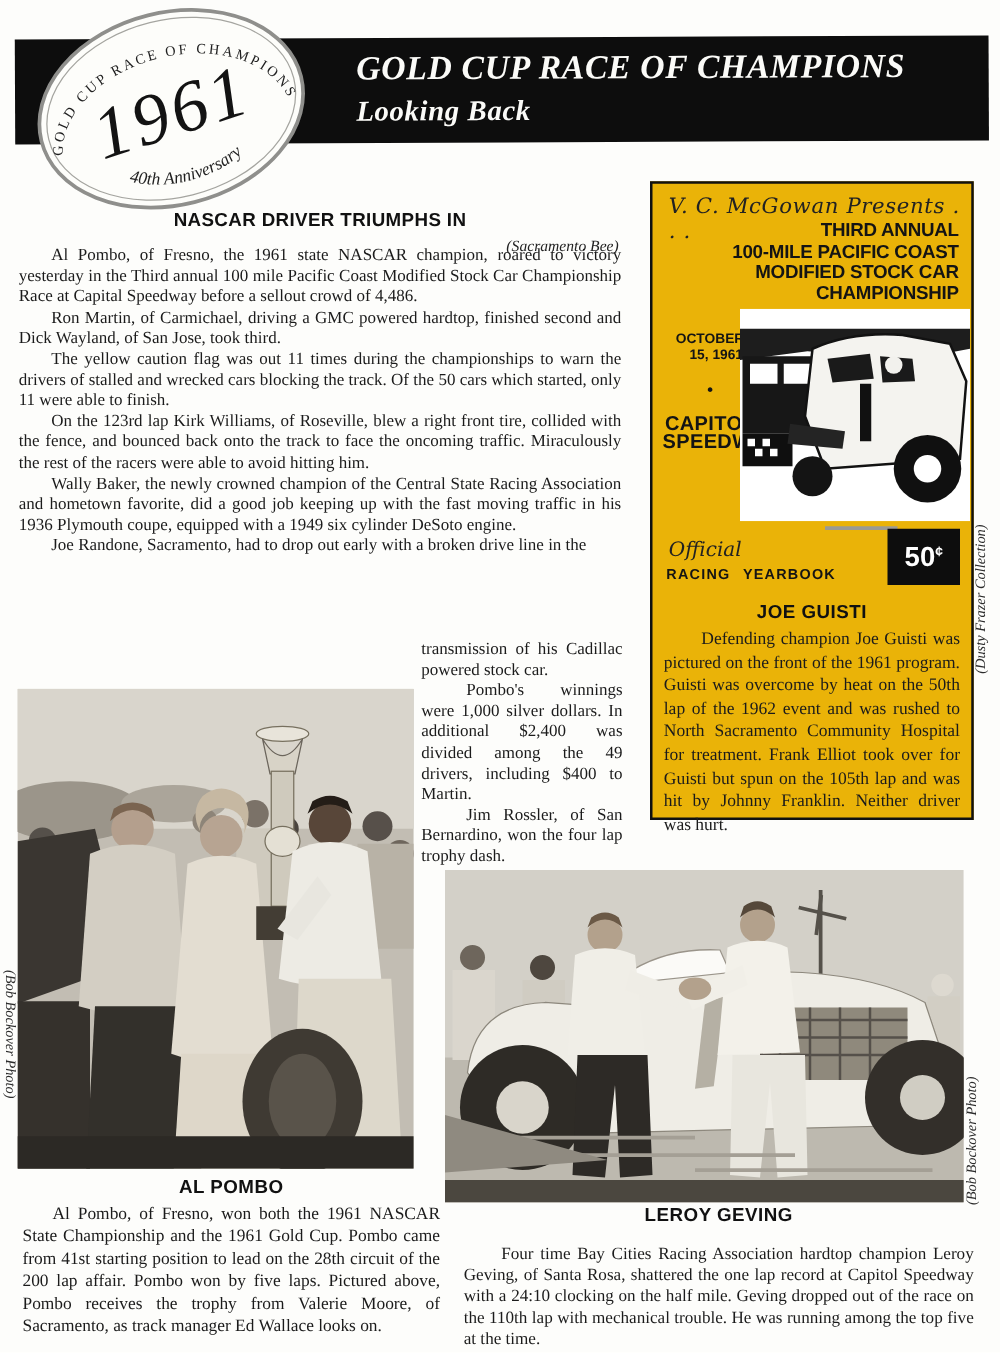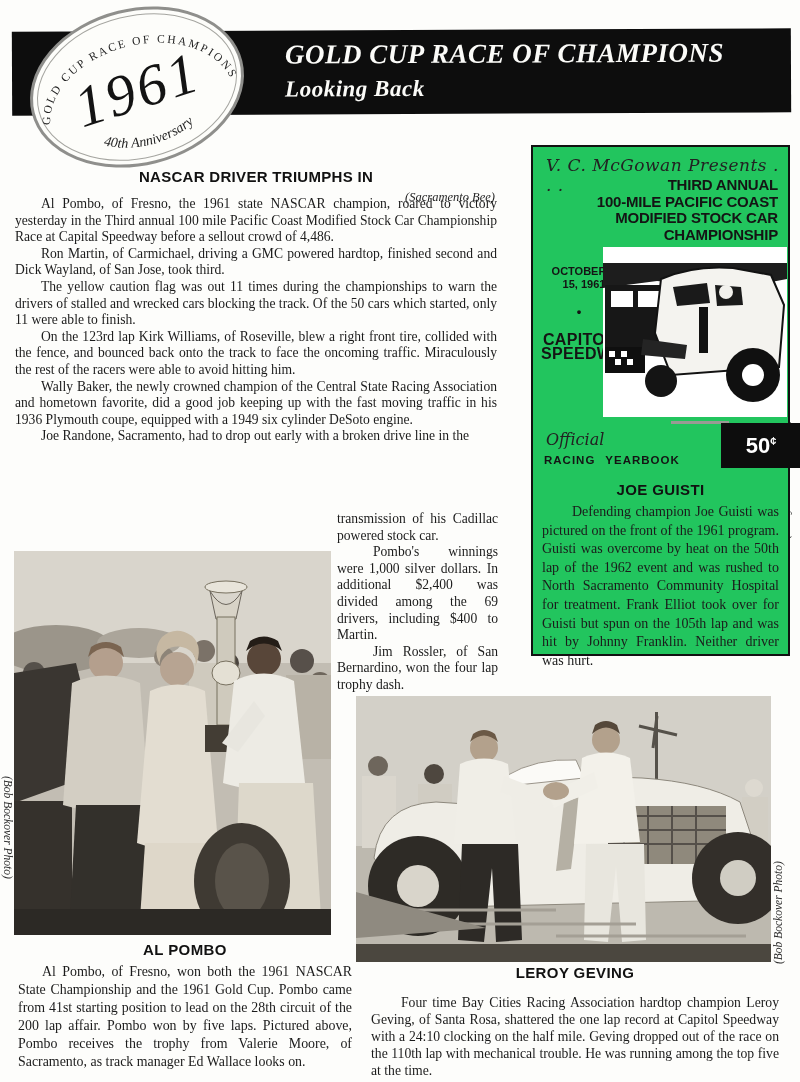--- a/index.html
+++ b/index.html
@@ -31,40 +31,40 @@
   
   .caption{color:#1b1b1b;}
   .cap-head{font-family:"Liberation Sans",sans-serif;font-weight:bold;font-size:15px;text-align:center;
         letter-spacing:0.4px;color:#111;margin:0 0 5px 0;}
   .cap-pombo{position:absolute;left:18px;top:941px;width:334px;}
   .cap-pombo .cap-text{font-size:13.9px;line-height:18.1px;text-align:justify;text-indent:24px;margin:0;}
   .cap-geving{position:absolute;left:358px;top:964px;width:434px;}
   .cap-geving .cap-text{font-size:13.7px;line-height:17px;text-align:justify;margin:13px;text-indent:30px;}
   
   .program-box{position:absolute;left:520px;top:145px;width:255px;height:507px;border:2px solid #111;
-        background:#22c55e;z-index:1;margin-left:11px;}
+        background:#eab308;z-index:1;}
   .presents{position:absolute;left:13px;top:8px;font-style:italic;font-size:17px;letter-spacing:0.5px;
         color:#222;font-family:"DejaVu Serif",serif;}
   .prog-title{position:absolute;right:10px;top:30px;width:232px;text-align:right;
         font-family:"Liberation Sans",sans-serif;font-weight:bold;font-size:15px;line-height:16.5px;
         letter-spacing:-0.2px;color:#141414;}
   .prog-left{position:absolute;left:8px;top:118px;width:76px;text-align:center;
         font-family:"Liberation Sans",sans-serif;font-weight:bold;color:#141414;}
   .prog-date1{font-size:11px;}
   .prog-date2{font-size:11px;margin-top:1px;padding-left:10px;}
   .prog-bullet{font-size:13px;margin:14px 0;}
   .prog-venue{font-size:16px;line-height:14px;margin-top:10px;letter-spacing:0.3px;}
   .cover-photo{position:absolute;left:70px;top:100px;width:184px;height:170px;}
   .cover-photo svg{display:block;width:100%;height:100%;}
   .cover-credit{position:absolute;left:138px;top:274px;width:58px;height:3px;background:#9a9a94;}
   .official{position:absolute;left:13px;top:283px;font-style:italic;font-size:16px;color:#222;
         font-family:"DejaVu Serif",serif;}
   .yearbook{position:absolute;left:11px;top:307px;font-family:Liberation Sans, sans-serif;
         font-weight:bold;font-size:11.5px;letter-spacing:1px;word-spacing:6px;color:#141414;}
-  .price-box{position:absolute;left:188px;top:276px;width:80px;height:45px;background:#0d0d0d;
+  .price-box{position:absolute;left:188px;top:276px;width:58px;height:45px;background:#0d0d0d;
         color:#fff;text-align:center;font-family:"Liberation Sans",sans-serif;font-weight:bold;}
   .price-main{font-size:22px;line-height:45px;}
   .price-cents{font-size:11px;vertical-align:8px;}
   .guisti-head{position:absolute;left:0;top:334px;width:100%;text-align:center;
         font-family:"Liberation Sans",sans-serif;font-weight:bold;font-size:15px;letter-spacing:0.4px;color:#111;}
   .guisti-text{position:absolute;left:9px;top:356px;width:237px;font-size:14px;line-height:18.6px;
         text-align:justify;text-indent:30px;color:#1b1b1b;margin:0;}
   
   .vcredit{position:absolute;font-style:italic;font-size:11.5px;color:#2c2c2c;white-space:nowrap;
         font-family:"Liberation Serif",serif;}
@@ -112,21 +112,21 @@
       <p>Ron Martin, of Carmichael, driving a GMC powered hardtop, finished second and Dick Wayland, of San Jose, took third.</p>
       <p>The yellow caution flag was out 11 times during the championships to warn the drivers of stalled and wrecked cars blocking the track. Of the 50 cars which started, only 11 were able to finish.</p>
       <p>On the 123rd lap Kirk Williams, of Roseville, blew a right front tire, collided with the fence, and bounced back onto the track to face the oncoming traffic. Miraculously the rest of the racers were able to avoid hitting him.</p>
       <p>Wally Baker, the newly crowned champion of the Central State Racing Association and hometown favorite, did a good job keeping up with the fast moving traffic in his 1936 Plymouth coupe, equipped with a 1949 six cylinder DeSoto engine.</p>
       <p>Joe Randone, Sacramento, had to drop out early with a broken drive line in the</p>
     </div>
   </div>
 
   <div class="narrow-col">
     <p>transmission of his Cadillac powered stock car.</p>
-    <p class="ind">Pombo's winnings were 1,000 silver dollars. In additional $2,400 was divided among the 69 drivers, including $400 to Martin.</p>
+    <p class="ind">Pombo's winnings were 1,000 silver dollars. In additional $2,400 was divided among the 49 drivers, including $400 to Martin.</p>
     <p class="ind">Jim Rossler, of San Bernardino, won the four lap trophy dash.</p>
   </div>
 
   <div class="photo-left">
     <svg viewBox="0 0 317 384" preserveAspectRatio="none">
       <rect width="317" height="384" fill="#c2bdb3"></rect>
       <rect width="317" height="112" fill="#d9d5cc"></rect>
       <ellipse cx="42" cy="98" rx="58" ry="24" fill="#9b958a"></ellipse>
       <ellipse cx="125" cy="92" rx="42" ry="15" fill="#aba59a"></ellipse>
       <circle cx="20" cy="122" r="11" fill="#55504a"></circle>

